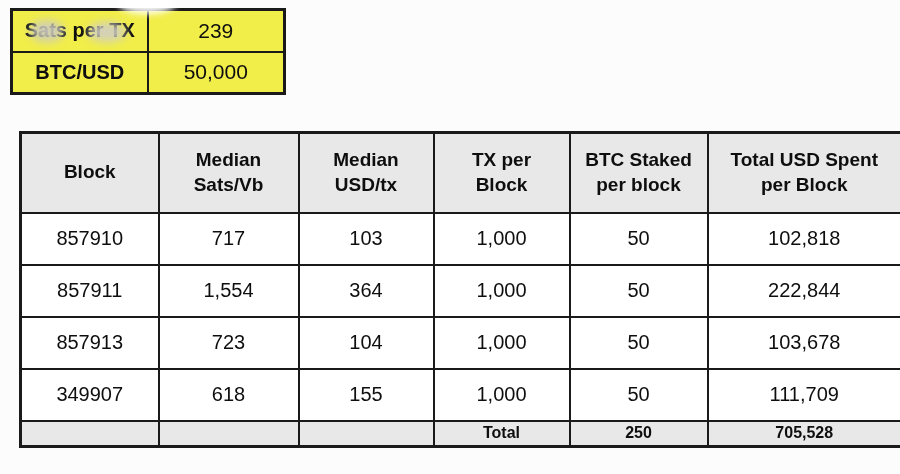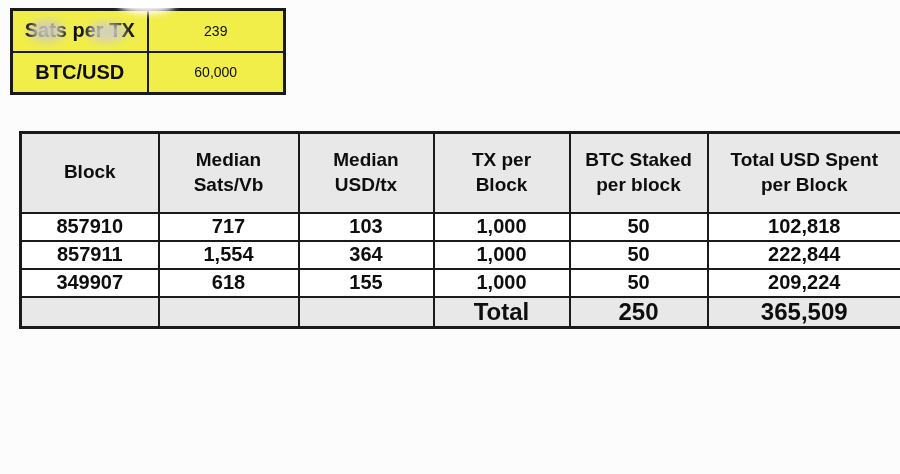--- a/index.html
+++ b/index.html
@@ -29,48 +29,48 @@
 
   
   .params{
     position:absolute;left:10px;top:8px;
     width:273px;
     border:3px solid var(--border);
   }
   .params td{
     background:var(--yellow);
     height:42px;
-    font-size:14px;
+    font-size:21px;
   }
   .params td.plabel{font-weight:bold;font-size:20px;}
 
   
   .main{
     position:absolute;left:19px;top:131px;
     width:881px;
     border:3px solid var(--border);
   }
   .main th{
     background:var(--gray);
     height:80px;
     font-size:19px;
     font-weight:bold;
     white-space:pre-line;
     line-height:1.3;
   }
   .main tbody td{
     background:#fff;
-    height:28px;
+    height:52px;
     font-size:20px;
-    font-weight:bold;
+    font-weight:normal;
   }
   .main tfoot td{
     background:var(--gray);
     height:26px;
-    font-size:24px;
+    font-size:16px;
     font-weight:bold;
   }
 
   
   .smudge{
     position:absolute;
     border-radius:50%;
     pointer-events:none;
   }
   .s1{
@@ -99,21 +99,21 @@
         <col style="width:136px">
         <col style="width:137px">
       </colgroup>
     <tbody>
       <tr>
         <td class="plabel">Sats per TX</td>
         <td class="pvalue">239</td>
       </tr>
       <tr>
         <td class="plabel">BTC/USD</td>
-        <td class="pvalue">60,000</td>
+        <td class="pvalue">50,000</td>
       </tr>
     </tbody>
   </table>
 
   <div class="smudge s1"></div>
   <div class="smudge s2"></div>
   <div class="smudge s3"></div>
 
   <table class="main">
     <colgroup>
@@ -150,33 +150,41 @@
         </tr>
         <tr>
           <td>857911</td>
           <td>1,554</td>
           <td>364</td>
           <td>1,000</td>
           <td>50</td>
           <td>222,844</td>
         </tr>
         <tr>
+          <td>857913</td>
+          <td>723</td>
+          <td>104</td>
+          <td>1,000</td>
+          <td>50</td>
+          <td>103,678</td>
+        </tr>
+        <tr>
           <td>349907</td>
           <td>618</td>
           <td>155</td>
           <td>1,000</td>
           <td>50</td>
-          <td>209,224</td>
+          <td>111,709</td>
         </tr>
       </tbody>
     <tfoot>
       <tr id="total-row">
           <td></td>
           <td></td>
           <td></td>
           <td>Total</td>
           <td>250</td>
-          <td>365,509</td>
+          <td>705,528</td>
         </tr>
     </tfoot>
   </table>
 
 </div>
 
 </body></html>

